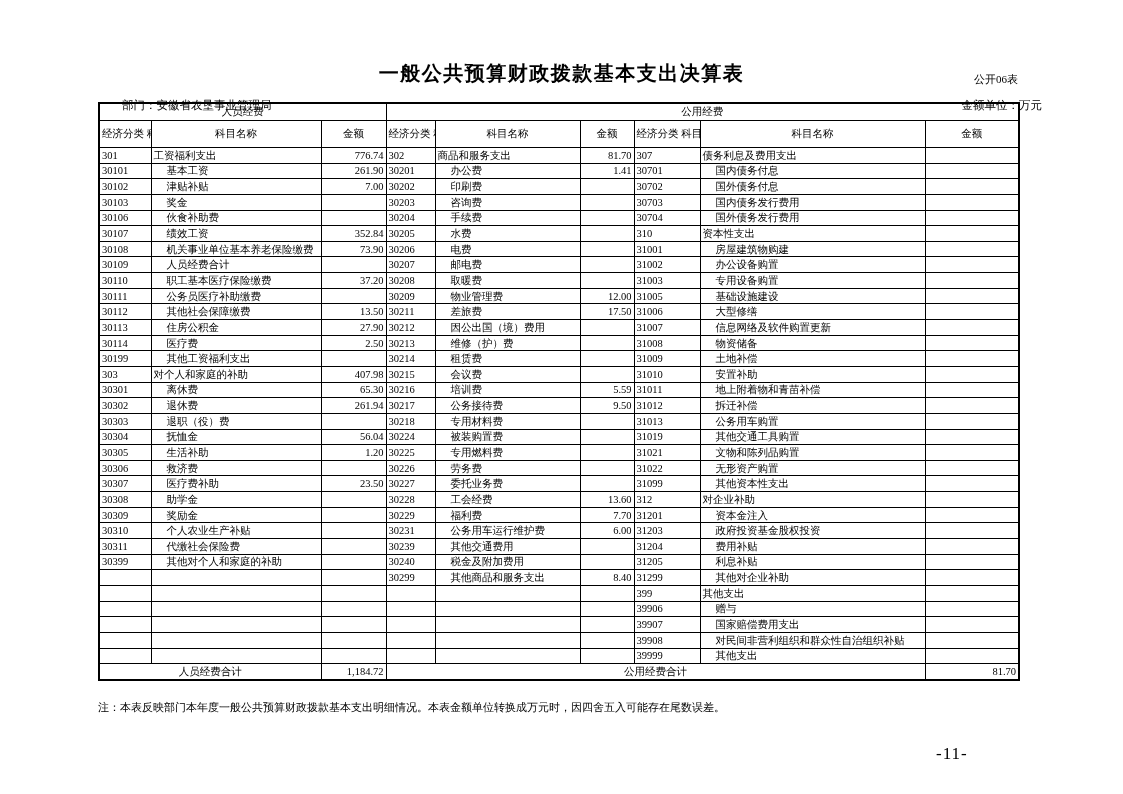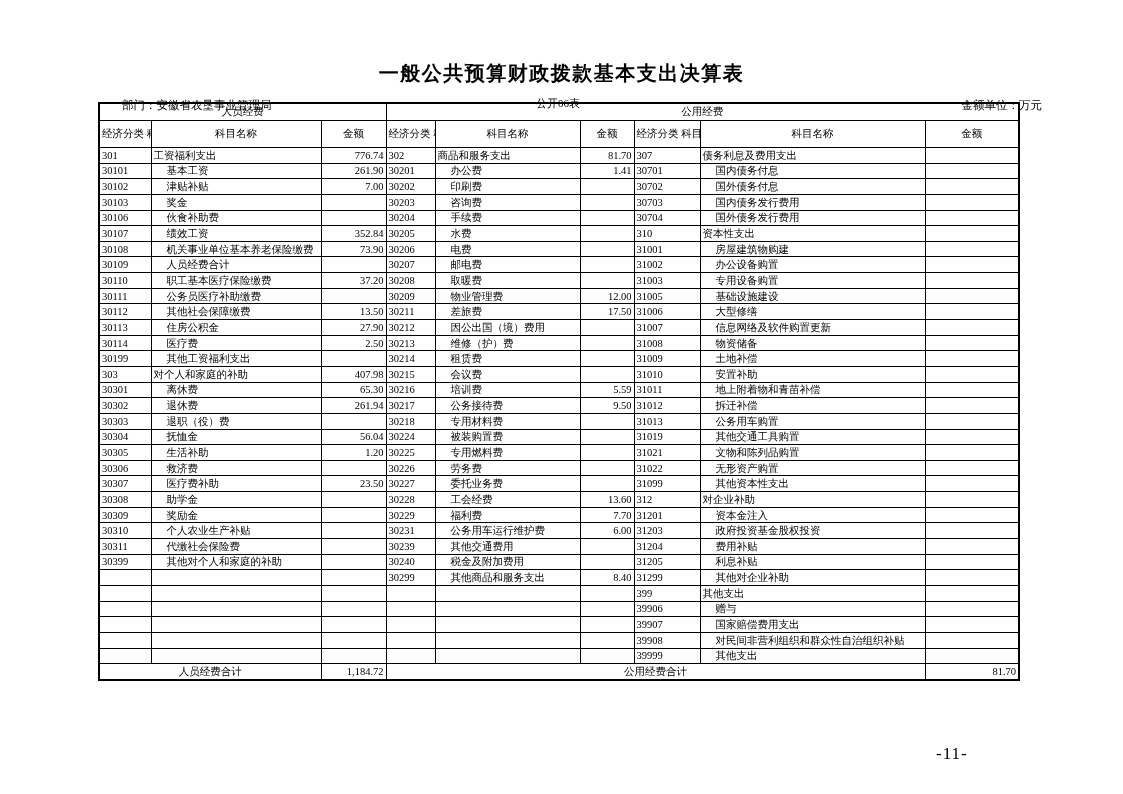--- a/index.html
+++ b/index.html
@@ -6,22 +6,22 @@
   .page {
     position:relative; width:1123px; height:794px; background:#fff;
     font-family:"Liberation Serif", serif; color:#000; overflow:hidden;
   }
   .title {
     position:absolute; top:60px; left:0; width:100%; text-align:center;
     font-size:20px; font-weight:bold; font-family:"Liberation Sans", sans-serif;
     letter-spacing:1.5px;
   }
   .table-code {
-    position:absolute; top:96px; left:98px; width:920px;
-    text-align:center; font-size:11px;
+    position:absolute; top:72px; left:98px; width:920px;
+    text-align:right; font-size:11px;
   }
   .dept-line {
     position:absolute; top:98px; left:98px; width:920px;
     display:flex; justify-content:space-between; font-size:11.5px;margin-left:24px;
   }
   table.budget {
     position:absolute; top:102px; left:98px; width:920px;
     border-collapse:collapse; table-layout:fixed;
     border:2px solid #000;
   }
@@ -462,16 +462,17 @@
     <tfoot>
       <tr>
         <td colspan="2" class="lbl">人员经费合计</td>
         <td class="amt">1,184.72</td>
         <td colspan="5" class="lbl">公用经费合计</td>
         <td class="amt">81.70</td>
       </tr>
     </tfoot>
   </table>
 
+  <div class="note">注：本表反映部门本年度一般公共预算财政拨款基本支出明细情况。本表金额单位转换成万元时，因四舍五入可能存在尾数误差。</div>
 
   <div class="page-number">-11-</div>
 
 </div>
 
 </body></html>

